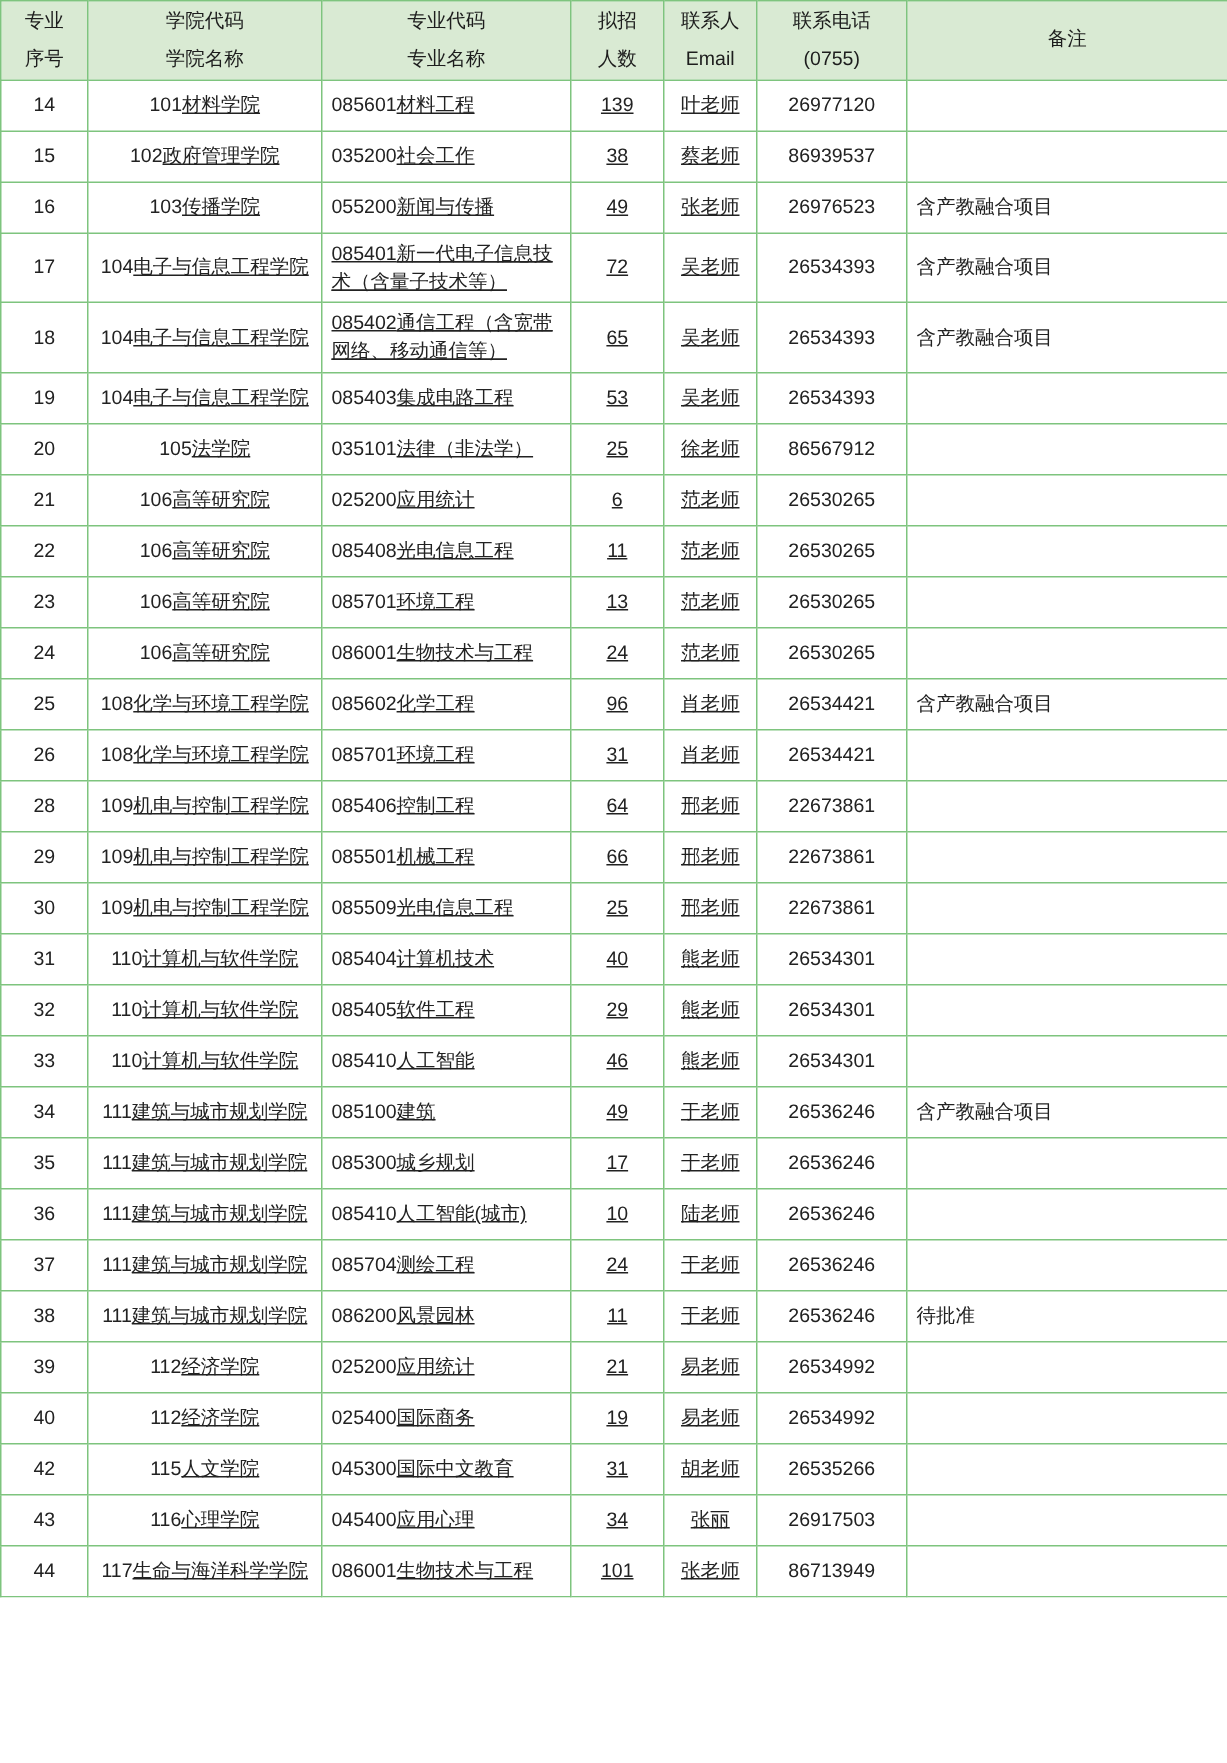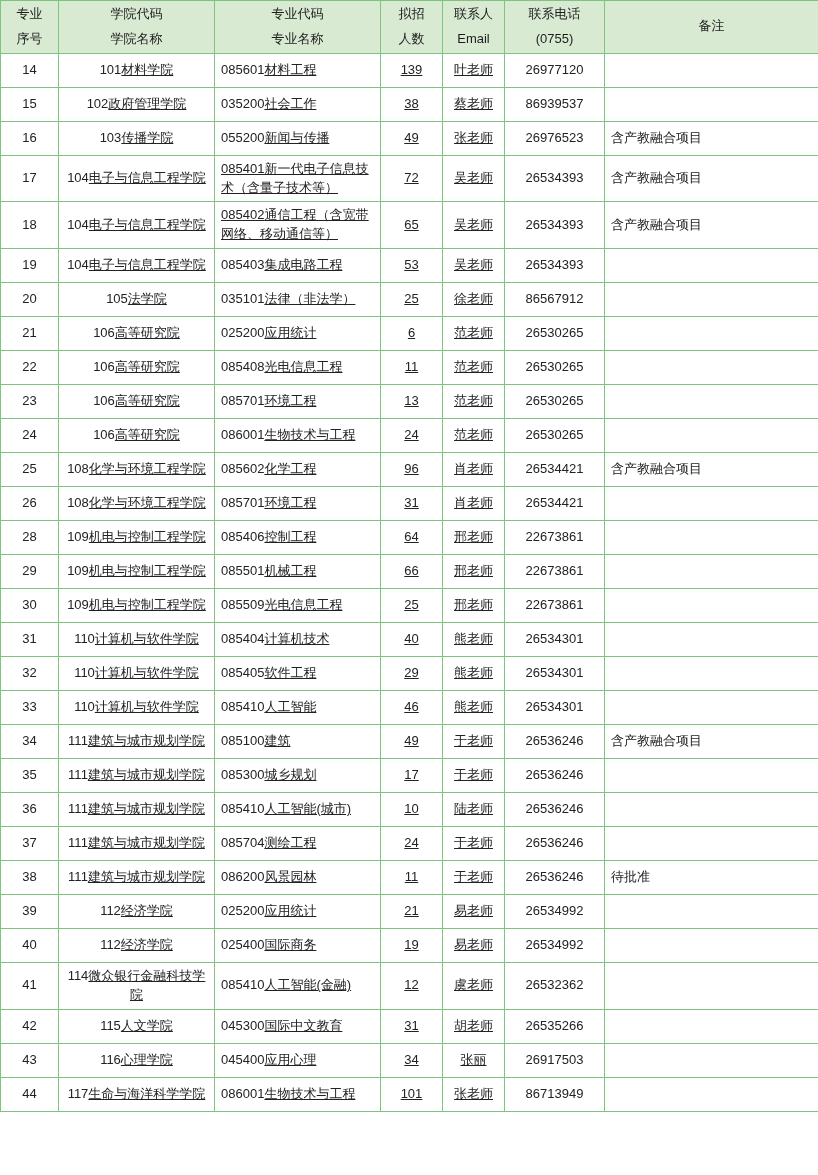--- a/index.html
+++ b/index.html
@@ -334,29 +334,20 @@
       <tr>
         <td class="seq">40</td>
         <td class="college"><span>112</span><span class="lnk">经济学院</span></td>
         <td class="major"><span>025400</span><span class="lnk">国际商务</span></td>
         <td class="num"><span class="lnk">19</span></td>
         <td class="person"><span class="lnk">易老师</span></td>
         <td class="phone">26534992</td>
         <td class="remark"></td>
       </tr>
       <tr>
-        <td class="seq">41</td>
-        <td class="college"><span>114</span><span class="lnk">微众银行金融科技学院</span></td>
-        <td class="major"><span>085410</span><span class="lnk">人工智能(金融)</span></td>
-        <td class="num"><span class="lnk">12</span></td>
-        <td class="person"><span class="lnk">虞老师</span></td>
-        <td class="phone">26532362</td>
-        <td class="remark"></td>
-      </tr>
-      <tr>
         <td class="seq">42</td>
         <td class="college"><span>115</span><span class="lnk">人文学院</span></td>
         <td class="major"><span>045300</span><span class="lnk">国际中文教育</span></td>
         <td class="num"><span class="lnk">31</span></td>
         <td class="person"><span class="lnk">胡老师</span></td>
         <td class="phone">26535266</td>
         <td class="remark"></td>
       </tr>
       <tr>
         <td class="seq">43</td>

